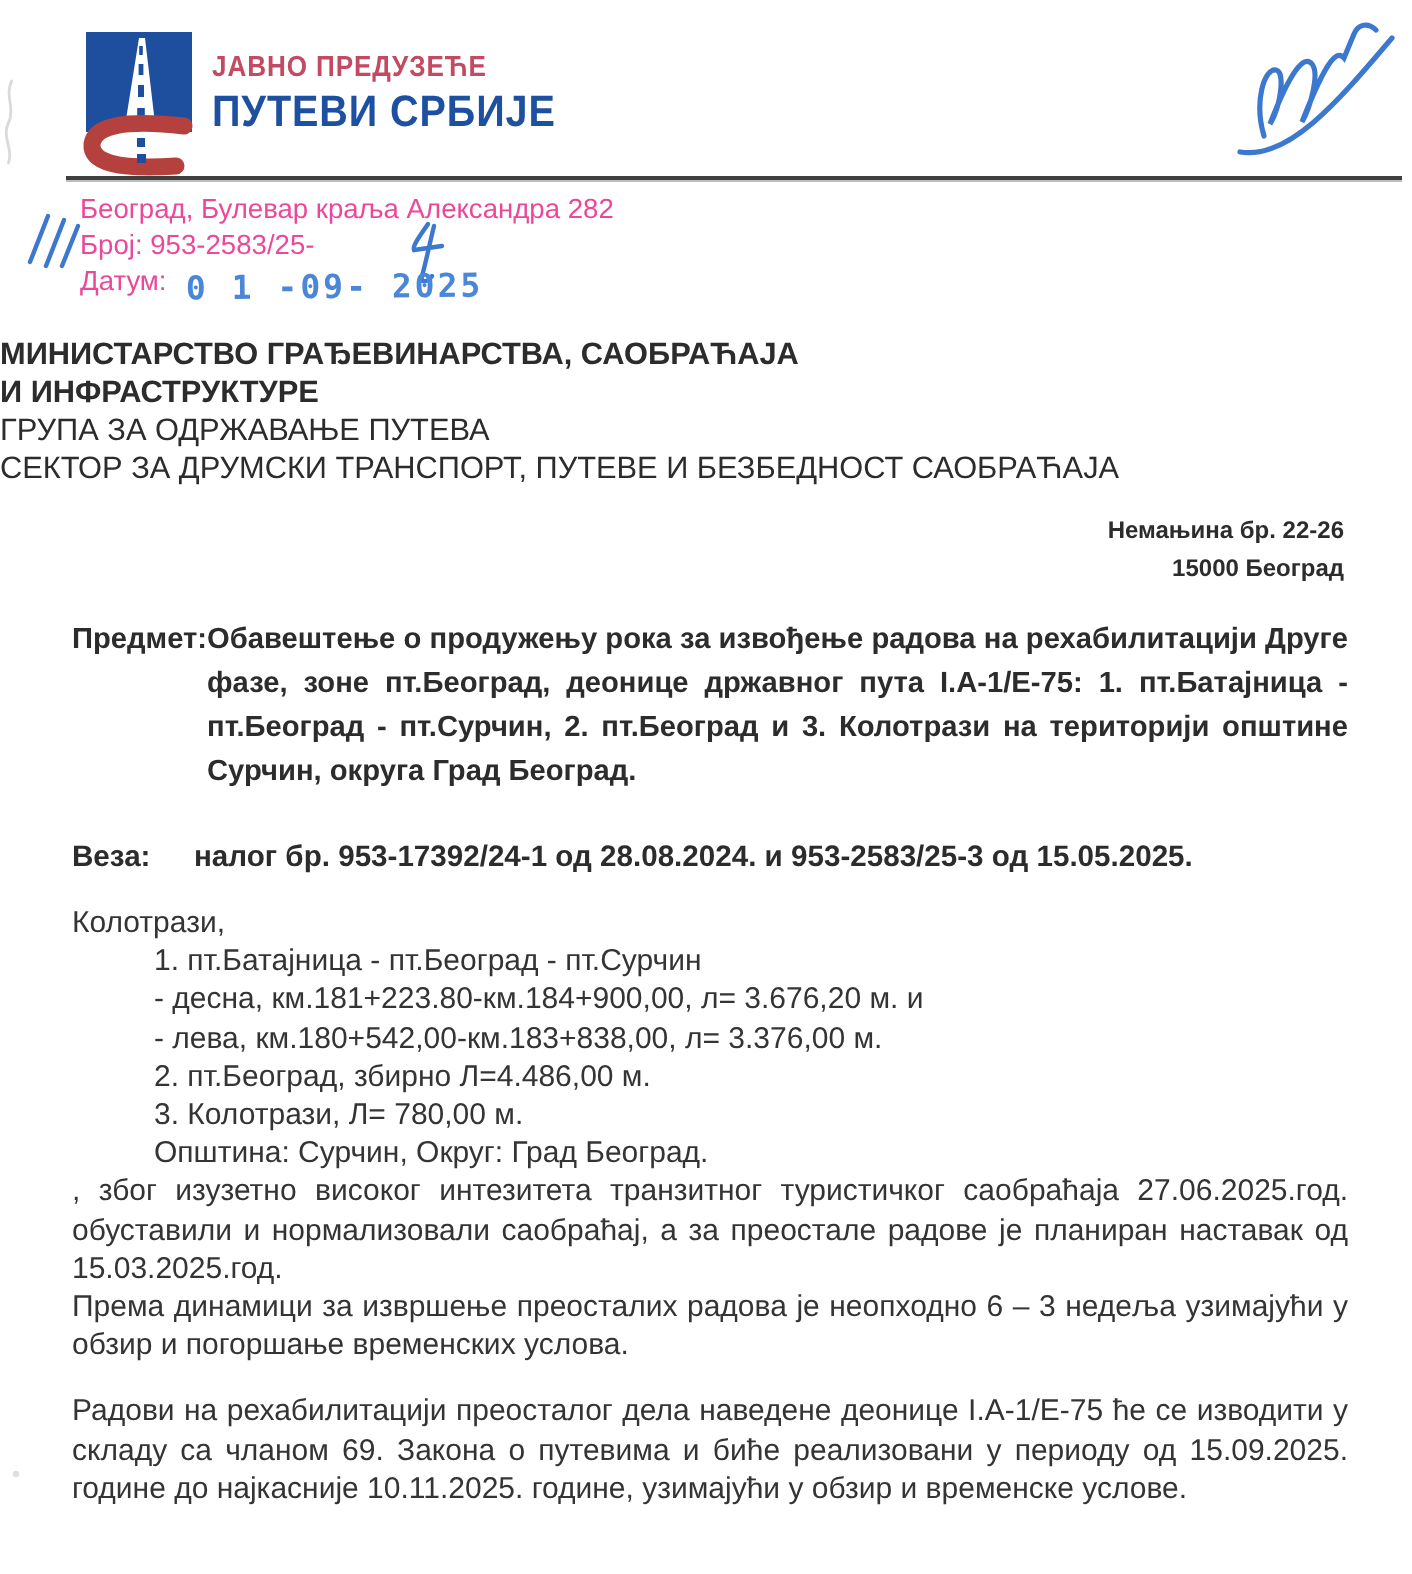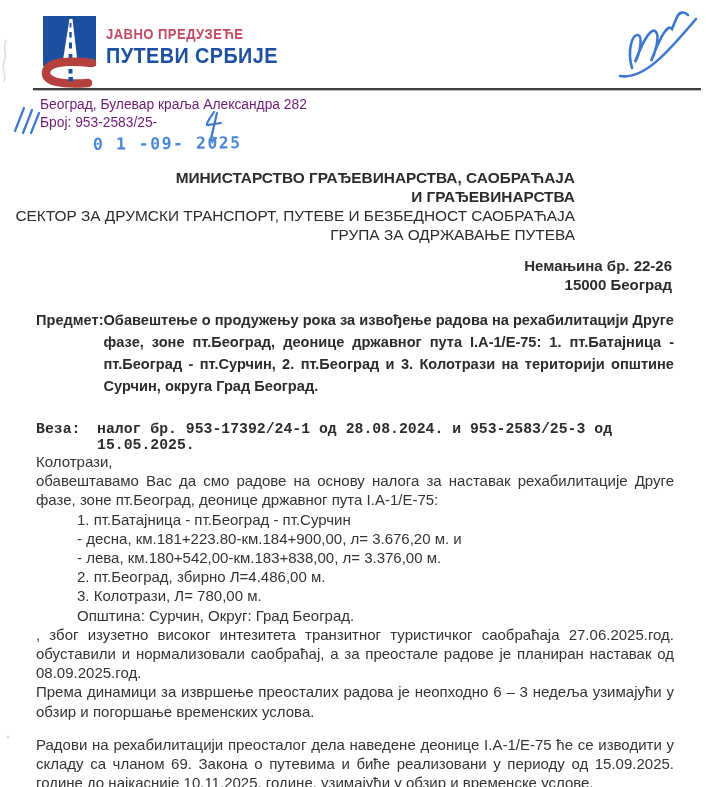--- a/index.html
+++ b/index.html
@@ -8,36 +8,36 @@
     font-family:"Liberation Sans", sans-serif;color:#333;
     -webkit-font-smoothing:antialiased;
   }
   .abs{position:absolute;}
   
   .logo-wrap{left:38px;top:14px;}
   .company-names{left:106px;top:26px;transform:scaleX(.9);transform-origin:left top;white-space:nowrap;}
   .company-small{font-size:14.5px;letter-spacing:.5px;color:#c24a62;font-weight:bold;}
   .company-large{font-size:22px;letter-spacing:.5px;color:#1d50a0;font-weight:bold;margin-top:1px;}
   .letterhead-rule{left:33px;top:88px;width:668px;height:2px;background:#3f3f3f;box-shadow:0 1px 0 rgba(70,70,70,.35);}
-  .sender{left:40px;top:96px;font-size:13.8px;line-height:18px;color:#701a75;}
+  .sender{left:40px;top:96px;font-size:13.8px;line-height:18px;color:#ec4899;}
   .sender .row{white-space:nowrap;}
   .date-stamp{
     left:93px;top:134px;color:#4b87d9;font-family:"DejaVu Sans Mono", monospace;
     font-size:16.5px;font-weight:600;letter-spacing:1.5px;transform:rotate(-.6deg);white-space:nowrap;
   }
   
-  .ministry{left:0;top:168px;width:575px;text-align:right;font-size:15.4px;line-height:19px;color:#2c2c2c;}
+  .ministry{left:0;top:168px;width:575px;text-align:left;font-size:15.4px;line-height:19px;color:#2c2c2c;}
   .ministry .b{font-weight:bold;}
-  .recipient-addr{right:34px;top:256px;text-align:right;font-weight:bold;font-size:15px;line-height:19px;color:#2c2c2c;}
+  .recipient-addr{right:34px;top:256px;text-align:right;font-weight:bold;font-size:12px;line-height:19px;color:#2c2c2c;}
   
   .hang{left:36px;width:638px;display:flex;color:#2c2c2c;}
   .hang .lbl{flex:0 0 61px;font-weight:bold;}
   .subject-row{top:309px;font-size:14.6px;line-height:22px;font-weight:bold;}
   .subject-row .txt{flex:1;text-align:justify;}
-  .reference-row{top:421px;font-size:14.8px;font-weight:bold;font-family:Liberation Mono, monospace;}
+  .reference-row{top:421px;font-size:14.8px;font-weight:bold;}
   
   .body-text{left:36px;top:452px;width:638px;font-size:15px;line-height:19.2px;color:#343434;}
   .jst{text-align:justify;}
   .works-list{margin-left:41px;}
   .final-par{margin-top:14px;}
   
   svg{display:block;}
   .mark-4{left:202px;top:109px;}
   .tally{left:12px;top:102px;}
   .sig{left:610px;top:6px;}
@@ -70,20 +70,21 @@
   <div class="abs company-names">
     <div class="company-small">ЈАВНО ПРЕДУЗЕЋЕ</div>
     <div class="company-large">ПУТЕВИ СРБИЈЕ</div>
   </div>
 
   <div class="abs letterhead-rule"></div>
 
   <div class="abs sender">
     <div class="row">Београд, Булевар краља Александра 282</div>
     <div class="row">Број: 953-2583/25-</div>
+    <div class="row">Датум:</div>
   </div>
 
   <svg class="abs mark-4" width="26" height="36" viewBox="0 0 26 36">
     <path d="M12,3 C8,9 4,14 5,16 L19,14" stroke="#3d78cf" stroke-width="2.2" fill="none" stroke-linecap="round"></path>
     <path d="M15,4 C13,12 11,22 9,29 C8,33 12,32 14,29" stroke="#3d78cf" stroke-width="2.2" fill="none" stroke-linecap="round"></path>
   </svg>
 
   <svg class="abs tally" width="32" height="36" viewBox="0 0 32 36">
     <path d="M3,29 L12,6" stroke="#3d78cf" stroke-width="2.2" fill="none" stroke-linecap="round"></path>
     <path d="M11,31 L20,8" stroke="#3d78cf" stroke-width="2.2" fill="none" stroke-linecap="round"></path>
@@ -92,49 +93,48 @@
 
   <div class="abs date-stamp">0 1 -09- 2025</div>
 
   <svg class="abs sig" width="96" height="78" viewBox="0 0 96 78">
     <path d="M22,62 C17,45 22,28 28,29 C33,30 30,48 25,56 C35,30 42,21 46,26 C50,31 45,48 41,55 C52,27 58,18 62,23 L67,11 C69,6 74,5 78,9" stroke="#3d78cf" stroke-width="2.6" fill="none" stroke-linecap="round"></path>
     <path d="M10,70 C34,74 58,46 86,13" stroke="#3d78cf" stroke-width="2.6" fill="none" stroke-linecap="round"></path>
   </svg>
 
   <div class="abs ministry">
     <div class="b">МИНИСТАРСТВО ГРАЂЕВИНАРСТВА, САОБРАЋАЈА</div>
-    <div class="b">И ГРАЂЕВИНАРСТВА</div>
+    <div class="b">И ИНФРАСТРУКТУРЕ</div>
+    <div>ГРУПА ЗА ОДРЖАВАЊЕ ПУТЕВА</div>
     <div>СЕКТОР ЗА ДРУМСКИ ТРАНСПОРТ, ПУТЕВЕ И БЕЗБЕДНОСТ САОБРАЋАЈА</div>
-    <div>ГРУПА ЗА ОДРЖАВАЊЕ ПУТЕВА</div>
   </div>
 
   <div class="abs recipient-addr">
     <div>Немањина бр. 22-26</div>
     <div>15000 Београд</div>
   </div>
 
   <div class="abs hang subject-row">
     <div class="lbl">Предмет:</div>
     <div class="txt">Обавештење о продужењу рока за извођење радова на рехабилитацији Друге фазе, зоне пт.Београд, деонице државног пута I.А-1/Е-75: 1. пт.Батајница - пт.Београд - пт.Сурчин, 2. пт.Београд и 3. Колотрази на територији општине Сурчин, округа Град Београд.</div>
   </div>
 
   <div class="abs hang reference-row">
     <div class="lbl">Веза:</div>
     <div>налог бр. 953-17392/24-1 од 28.08.2024. и 953-2583/25-3 од 15.05.2025.</div>
   </div>
 
   <div class="abs body-text">
     <div>Колотрази,</div>
-    <div class="jst">обавештавамо Вас да смо радове на основу  налога за наставак рехабилитације Друге фазе, зоне пт.Београд, деонице државног пута I.А-1/Е-75:</div>
     <div class="works-list">
       <div>1. пт.Батајница - пт.Београд - пт.Сурчин</div>
       <div>- десна, км.181+223.80-км.184+900,00, л= 3.676,20 м. и</div>
       <div>- лева, км.180+542,00-км.183+838,00, л= 3.376,00 м.</div>
       <div>2. пт.Београд, збирно Л=4.486,00 м.</div>
       <div>3. Колотрази, Л= 780,00 м.</div>
       <div>Општина: Сурчин, Округ: Град Београд.</div>
     </div>
-    <div class="jst">, због изузетно високог интезитета транзитног туристичког саобраћаја 27.06.2025.год. обуставили и нормализовали саобраћај, а за преостале радове је планиран наставак од 08.09.2025.год.</div>
+    <div class="jst">, због изузетно високог интезитета транзитног туристичког саобраћаја 27.06.2025.год. обуставили и нормализовали саобраћај, а за преостале радове је планиран наставак од 15.03.2025.год.</div>
     <div class="jst">Према динамици за извршење преосталих радова је неопходно 6 – 3 недеља узимајући у обзир и погоршање временских услова.</div>
     <div class="jst final-par">Радови на рехабилитацији преосталог дела наведене деонице I.А-1/Е-75 ће се изводити у складу са чланом 69. Закона о путевима и биће реализовани у периоду од 15.09.2025. године до најкасније 10.11.2025. године, узимајући у обзир и временске услове.</div>
   </div>
 
 </div>
 
 </body></html>

